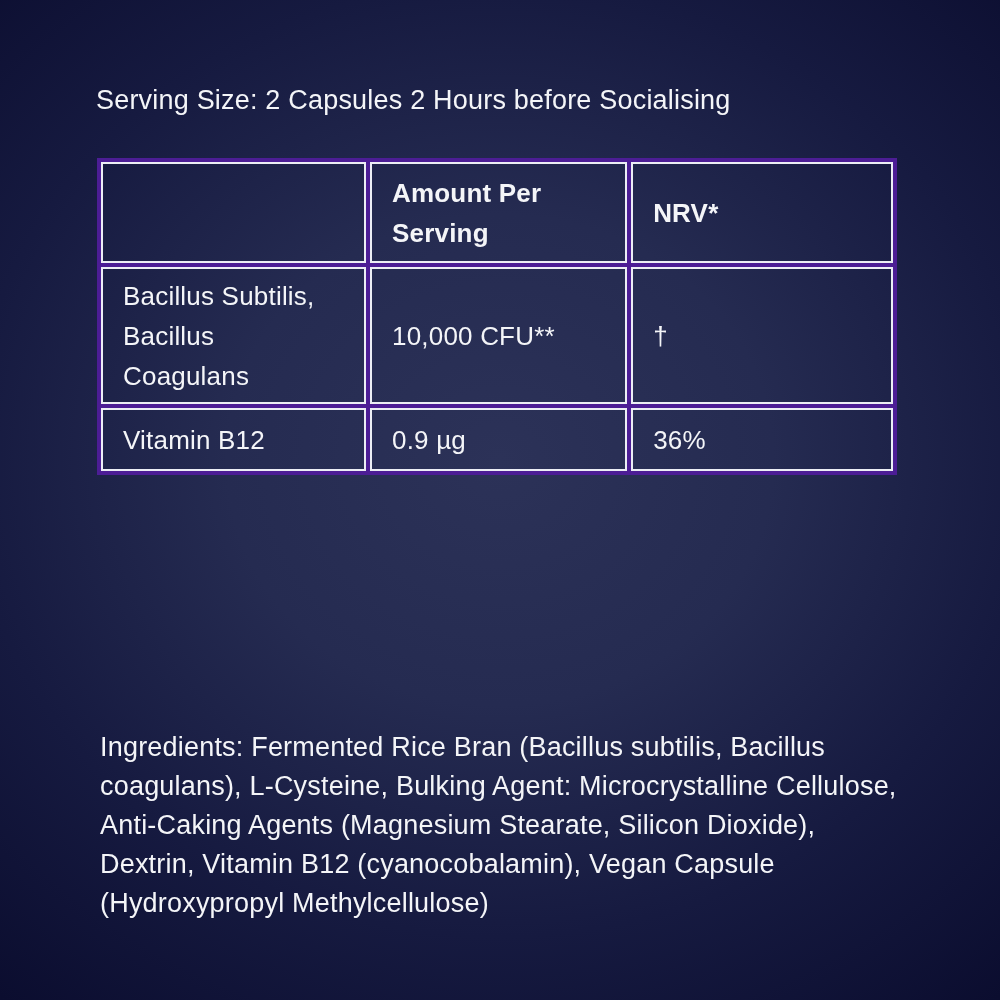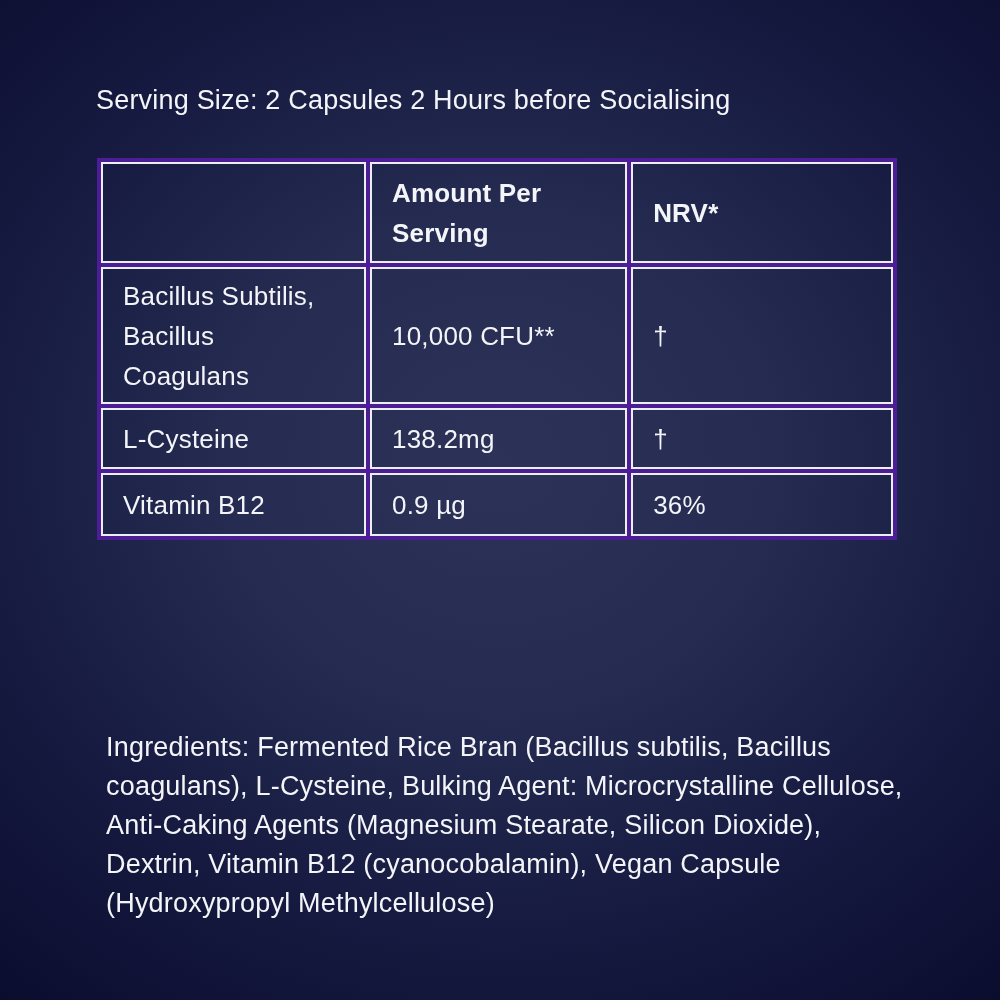--- a/index.html
+++ b/index.html
@@ -44,21 +44,21 @@
   tr.r1 td { height: 137px; }
   tr.r2 td { height: 61px; }
   tr.r3 td { height: 63px; }
 
   .note {
     position: absolute; left: 100px; top: 608px; width: 812px;
     font-size: 27px; line-height: 39px; letter-spacing: 0.2px;
   }
   .ingredients {
     position: absolute; left: 100px; top: 728px; width: 812px;
-    font-size: 27px; line-height: 39px; letter-spacing: 0.2px; margin-left: 6px;
+    font-size: 27px; line-height: 39px; letter-spacing: 0.2px;
   }
 </style>
 </head>
 <body>
 
 <div class="canvas">
 
   <div class="serving">Serving Size: 2 Capsules 2 Hours before Socialising</div>
 
   <table class="facts">
@@ -71,25 +71,20 @@
       <tr class="hdr">
         <th></th>
         <th>Amount Per Serving</th>
         <th>NRV*</th>
       </tr>
       <tr class="r1">
         <td>Bacillus Subtilis, Bacillus Coagulans</td>
         <td>10,000 CFU**</td>
         <td>†</td>
       </tr>
-      <tr class="r2">
-        <td>L-Cysteine</td>
-        <td>138.2mg</td>
-        <td>†</td>
-      </tr>
       <tr class="r3">
         <td>Vitamin B12</td>
         <td>0.9 µg</td>
         <td>36%</td>
       </tr>
     </tbody>
   </table>
 
 
   <p class="ingredients">Ingredients: Fermented Rice Bran (Bacillus subtilis, Bacillus coagulans), L-Cysteine, Bulking Agent: Microcrystalline Cellulose, Anti-Caking Agents (Magnesium Stearate, Silicon Dioxide), Dextrin, Vitamin B12 (cyanocobalamin), Vegan Capsule (Hydroxypropyl Methylcellulose)</p>

